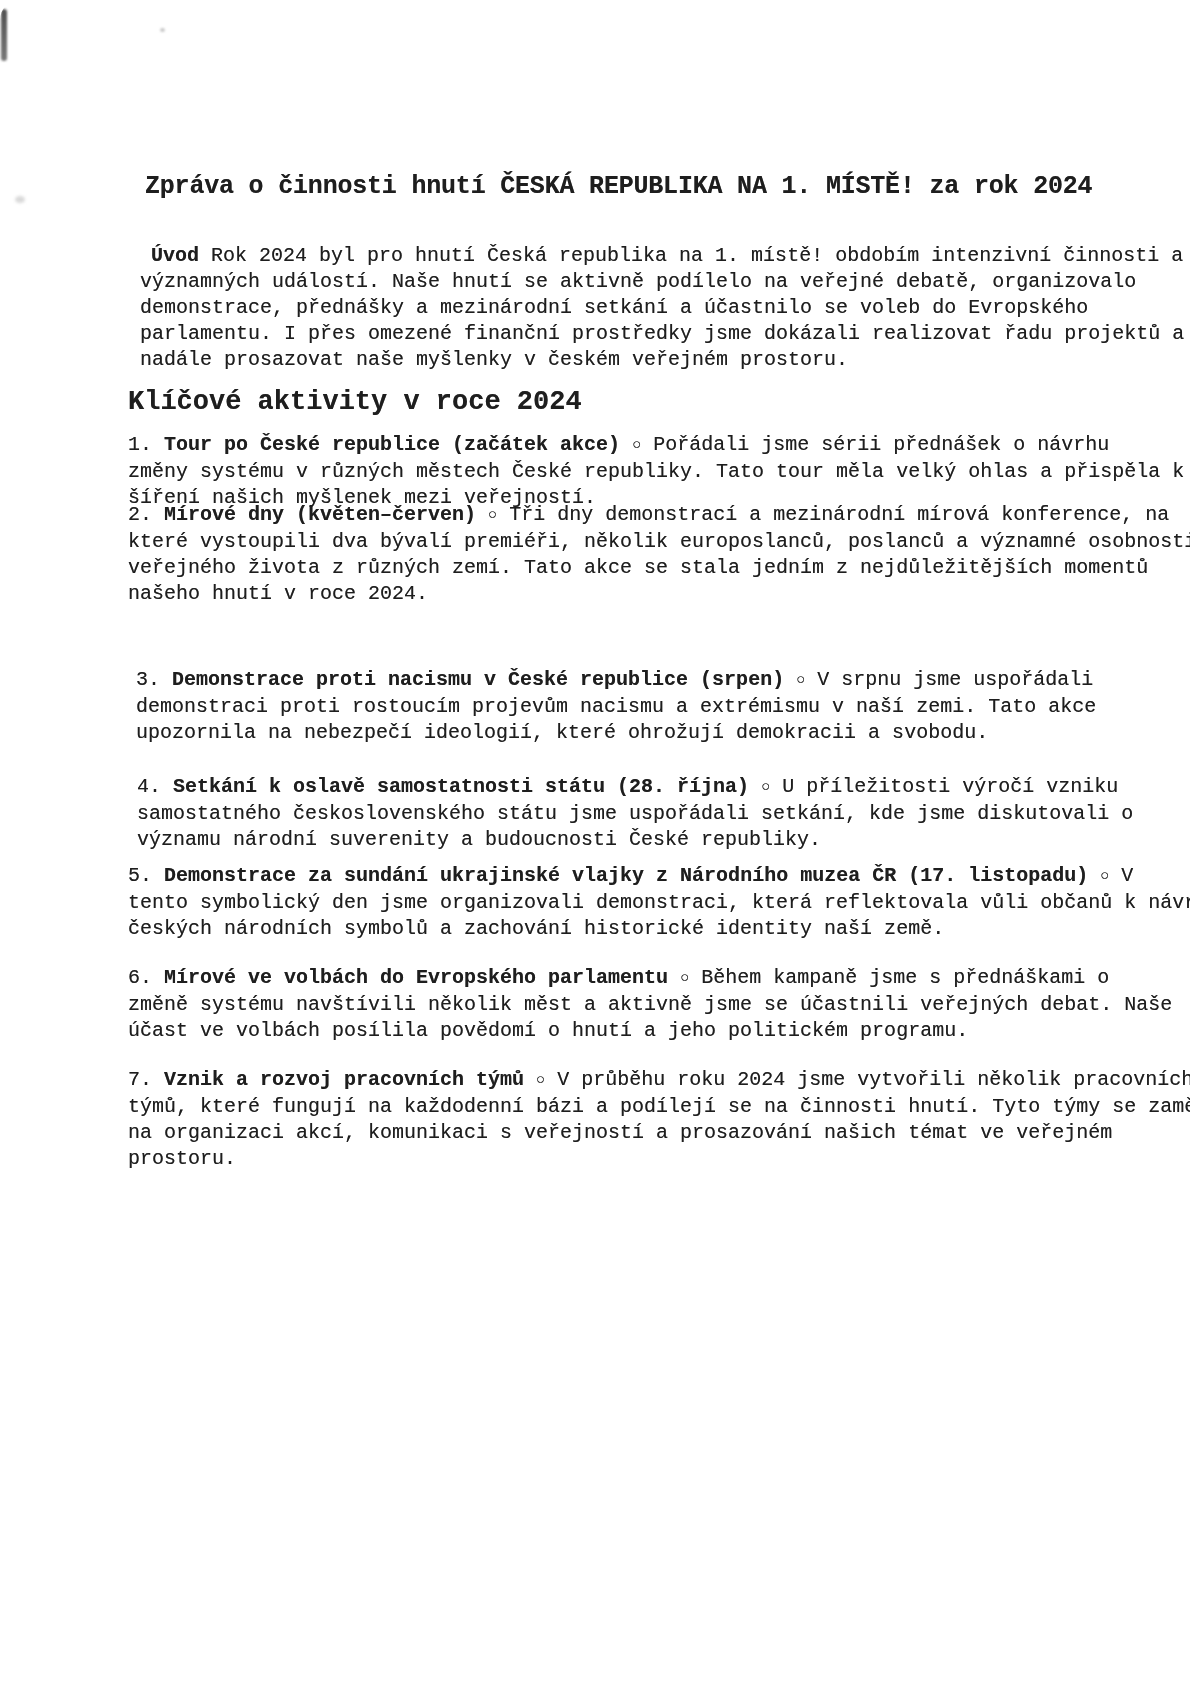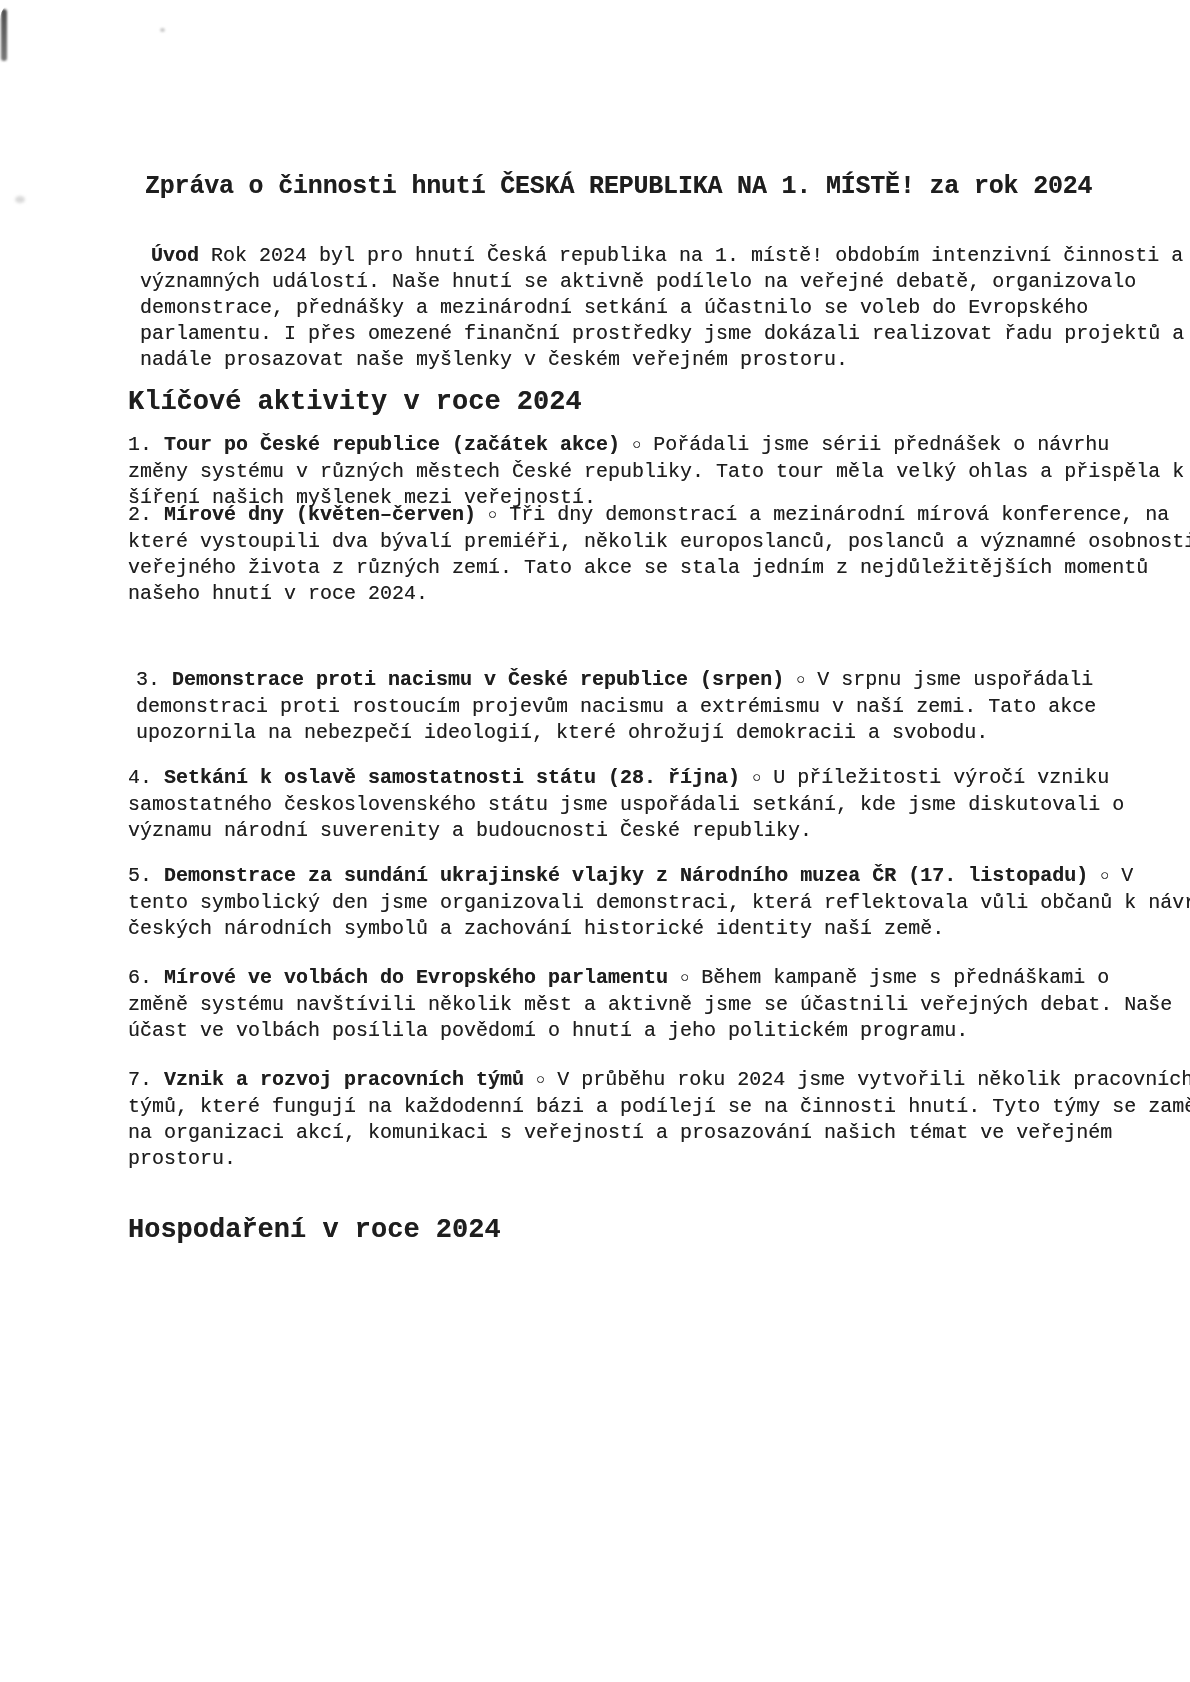--- a/index.html
+++ b/index.html
@@ -95,32 +95,31 @@
 
   <p class="blk" style="top:502px;margin:0"><span class="num">2.</span> <b class="item-title">Mírové dny (květen–červen)</b> <span class="bullet">○</span> <span>Tři dny demonstrací a mezinárodní mírová konference, na
 které vystoupili dva bývalí premiéři, několik europoslanců, poslanců a významné osobnosti
 veřejného života z různých zemí. Tato akce se stala jedním z nejdůležitějších momentů
 našeho hnutí v roce 2024.</span></p>
 
   <p class="blk" style="top:659px;margin:8px"><span class="num">3.</span> <b class="item-title">Demonstrace proti nacismu v České republice (srpen)</b> <span class="bullet">○</span> <span>V srpnu jsme uspořádali
 demonstraci proti rostoucím projevům nacismu a extrémismu v naší zemi. Tato akce
 upozornila na nebezpečí ideologií, které ohrožují demokracii a svobodu.</span></p>
 
-  <p class="blk" style="top:765px;margin:0"><span class="num">4.</span> <b class="item-title">Setkání k oslavě samostatnosti státu (28. října)</b> <span class="bullet">○</span> <span>U příležitosti výročí vzniku
+  <p class="blk" style="top:765px;margin:9px"><span class="num">4.</span> <b class="item-title">Setkání k oslavě samostatnosti státu (28. října)</b> <span class="bullet">○</span> <span>U příležitosti výročí vzniku
 samostatného československého státu jsme uspořádali setkání, kde jsme diskutovali o
 významu národní suverenity a budoucnosti České republiky.</span></p>
 
   <p class="blk" style="top:863px;margin:0"><span class="num">5.</span> <b class="item-title">Demonstrace za sundání ukrajinské vlajky z Národního muzea ČR (17. listopadu)</b> <span class="bullet">○</span> <span>V
 tento symbolický den jsme organizovali demonstraci, která reflektovala vůli občanů k návratu
 českých národních symbolů a zachování historické identity naší země.</span></p>
 
   <p class="blk" style="top:965px;margin:0"><span class="num">6.</span> <b class="item-title">Mírové ve volbách do Evropského parlamentu</b> <span class="bullet">○</span> <span>Během kampaně jsme s přednáškami o
 změně systému navštívili několik měst a aktivně jsme se účastnili veřejných debat. Naše
 účast ve volbách posílila povědomí o hnutí a jeho politickém programu.</span></p>
 
   <p class="blk" style="top:1067px;margin:0"><span class="num">7.</span> <b class="item-title">Vznik a rozvoj pracovních týmů</b> <span class="bullet">○</span> <span>V průběhu roku 2024 jsme vytvořili několik pracovních
 týmů, které fungují na každodenní bázi a podílejí se na činnosti hnutí. Tyto týmy se zaměřují
 na organizaci akcí, komunikaci s veřejností a prosazování našich témat ve veřejném
 prostoru.</span></p>
 
-  <div class="blk section-heading" style="top:1217px">Hospodaření v roce 2024</div>
 
 </div>
 
 </body></html>

